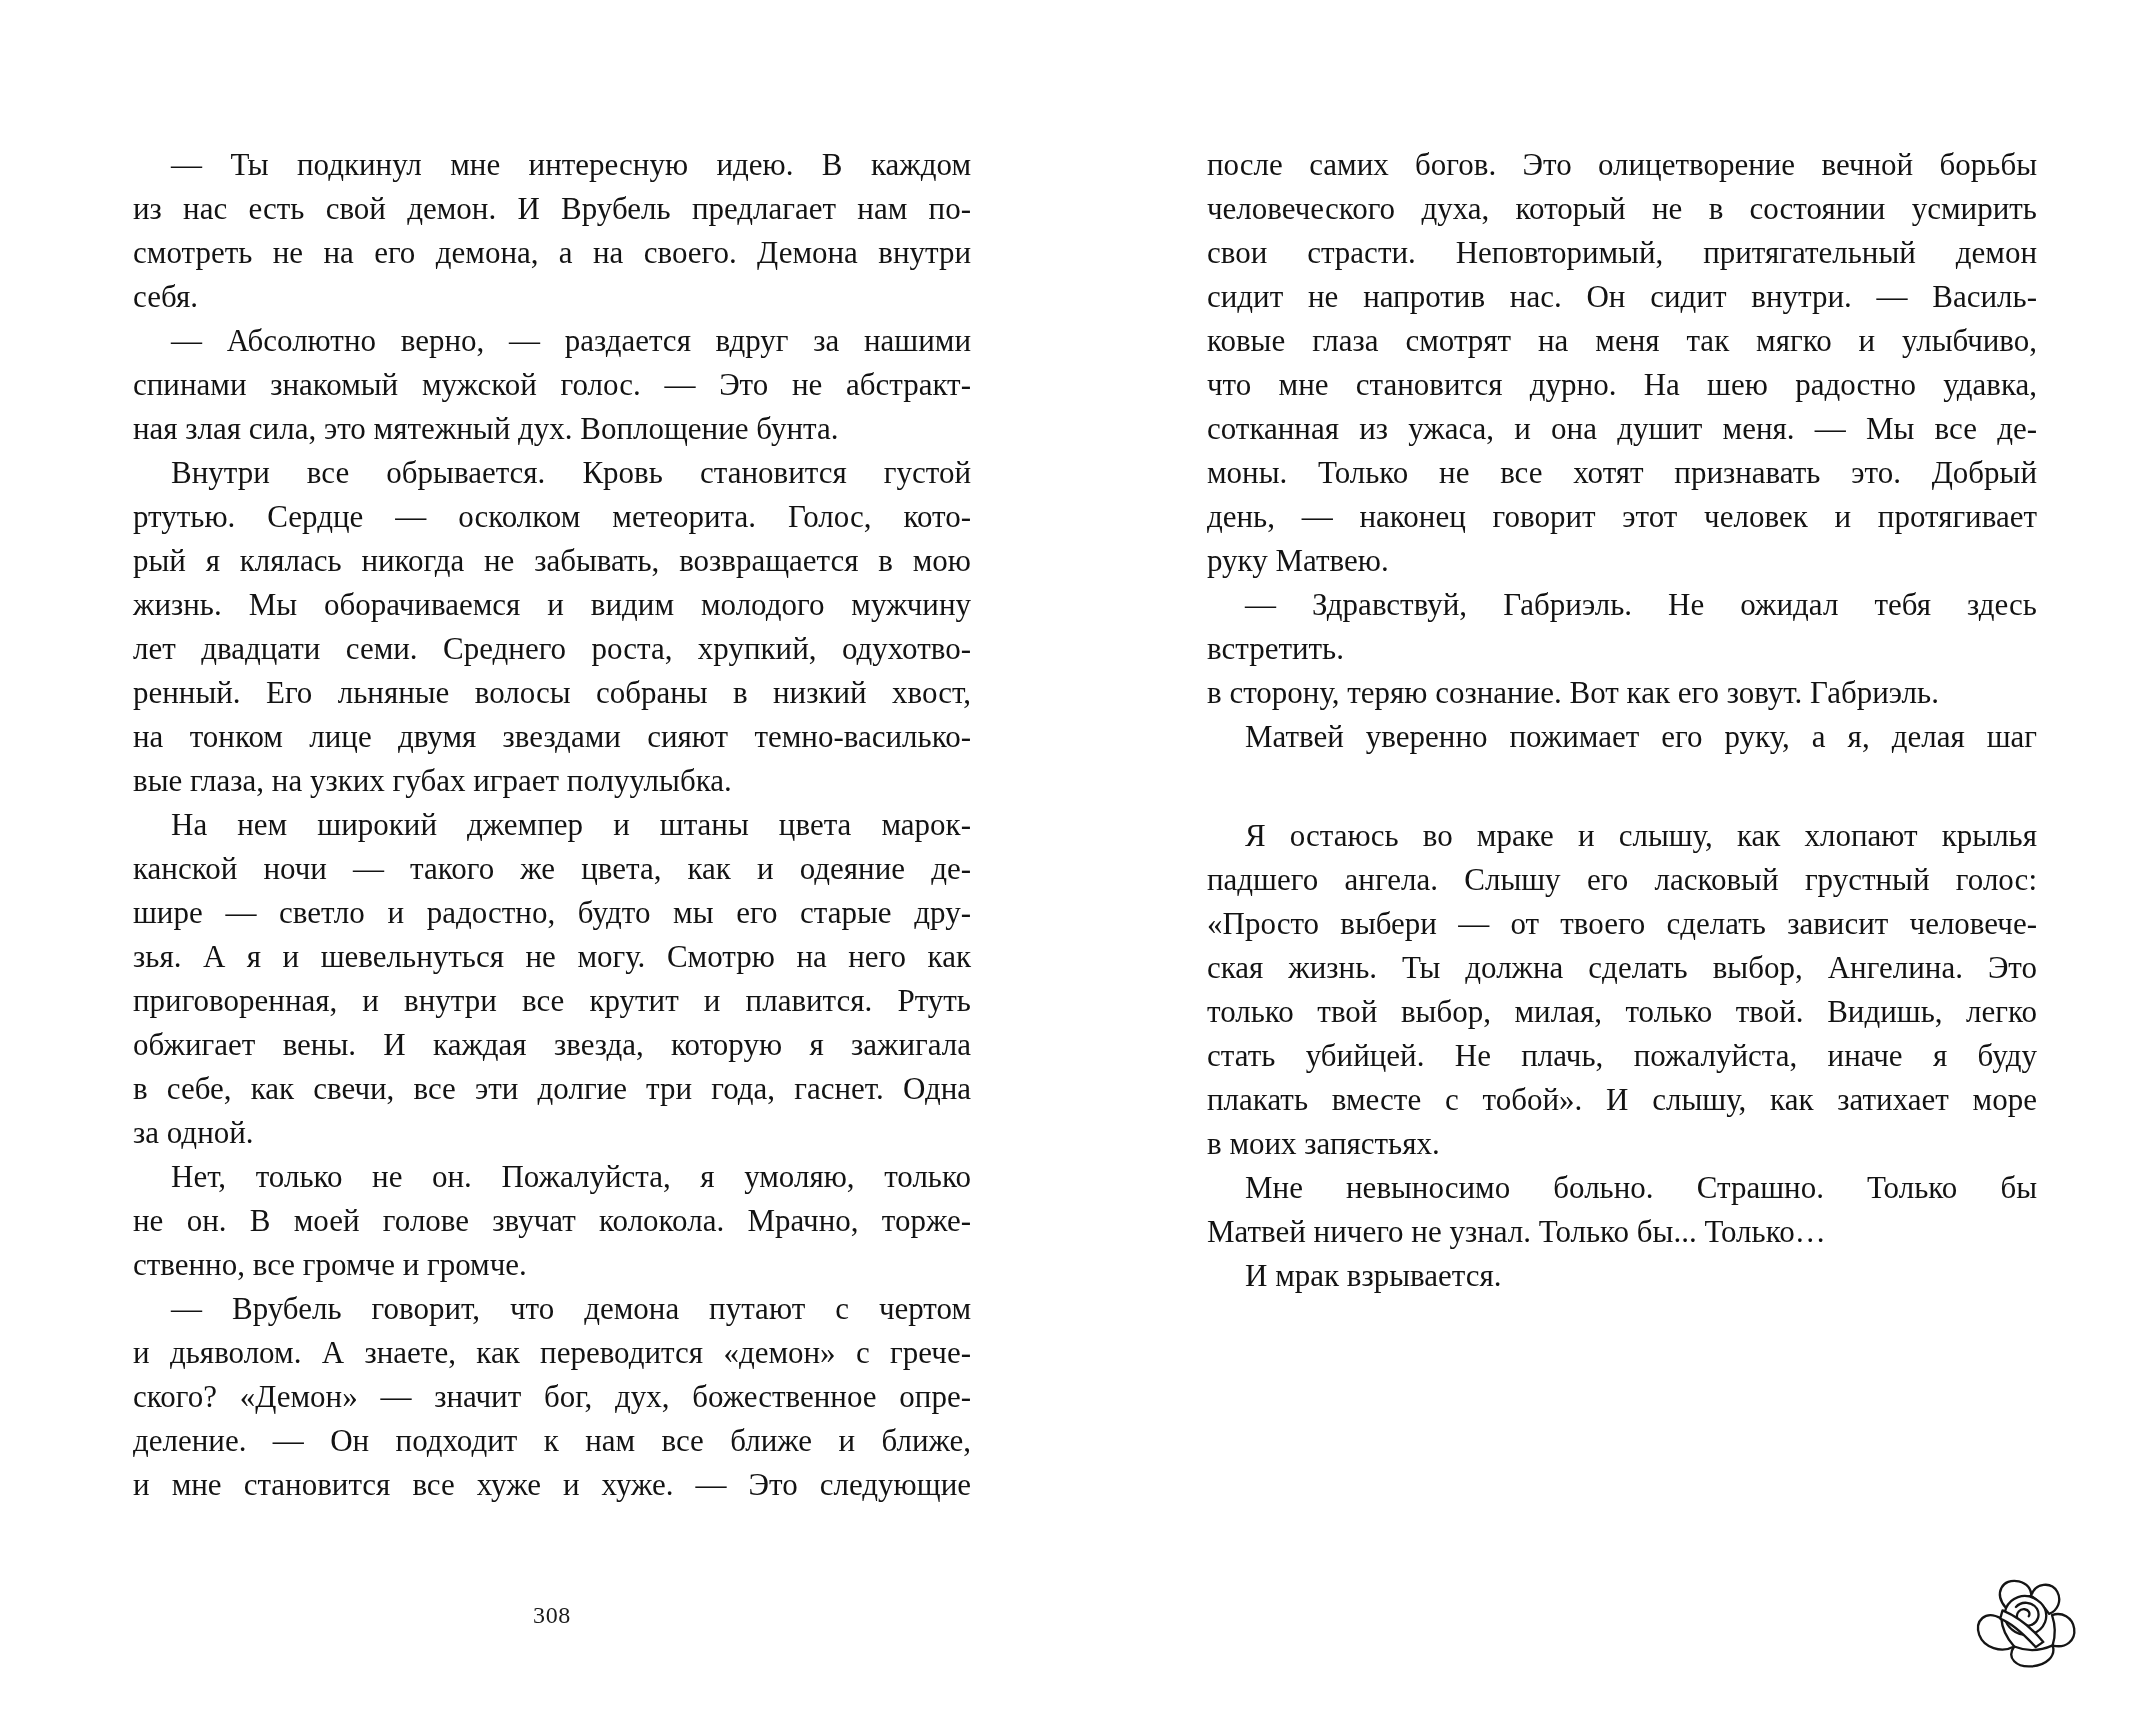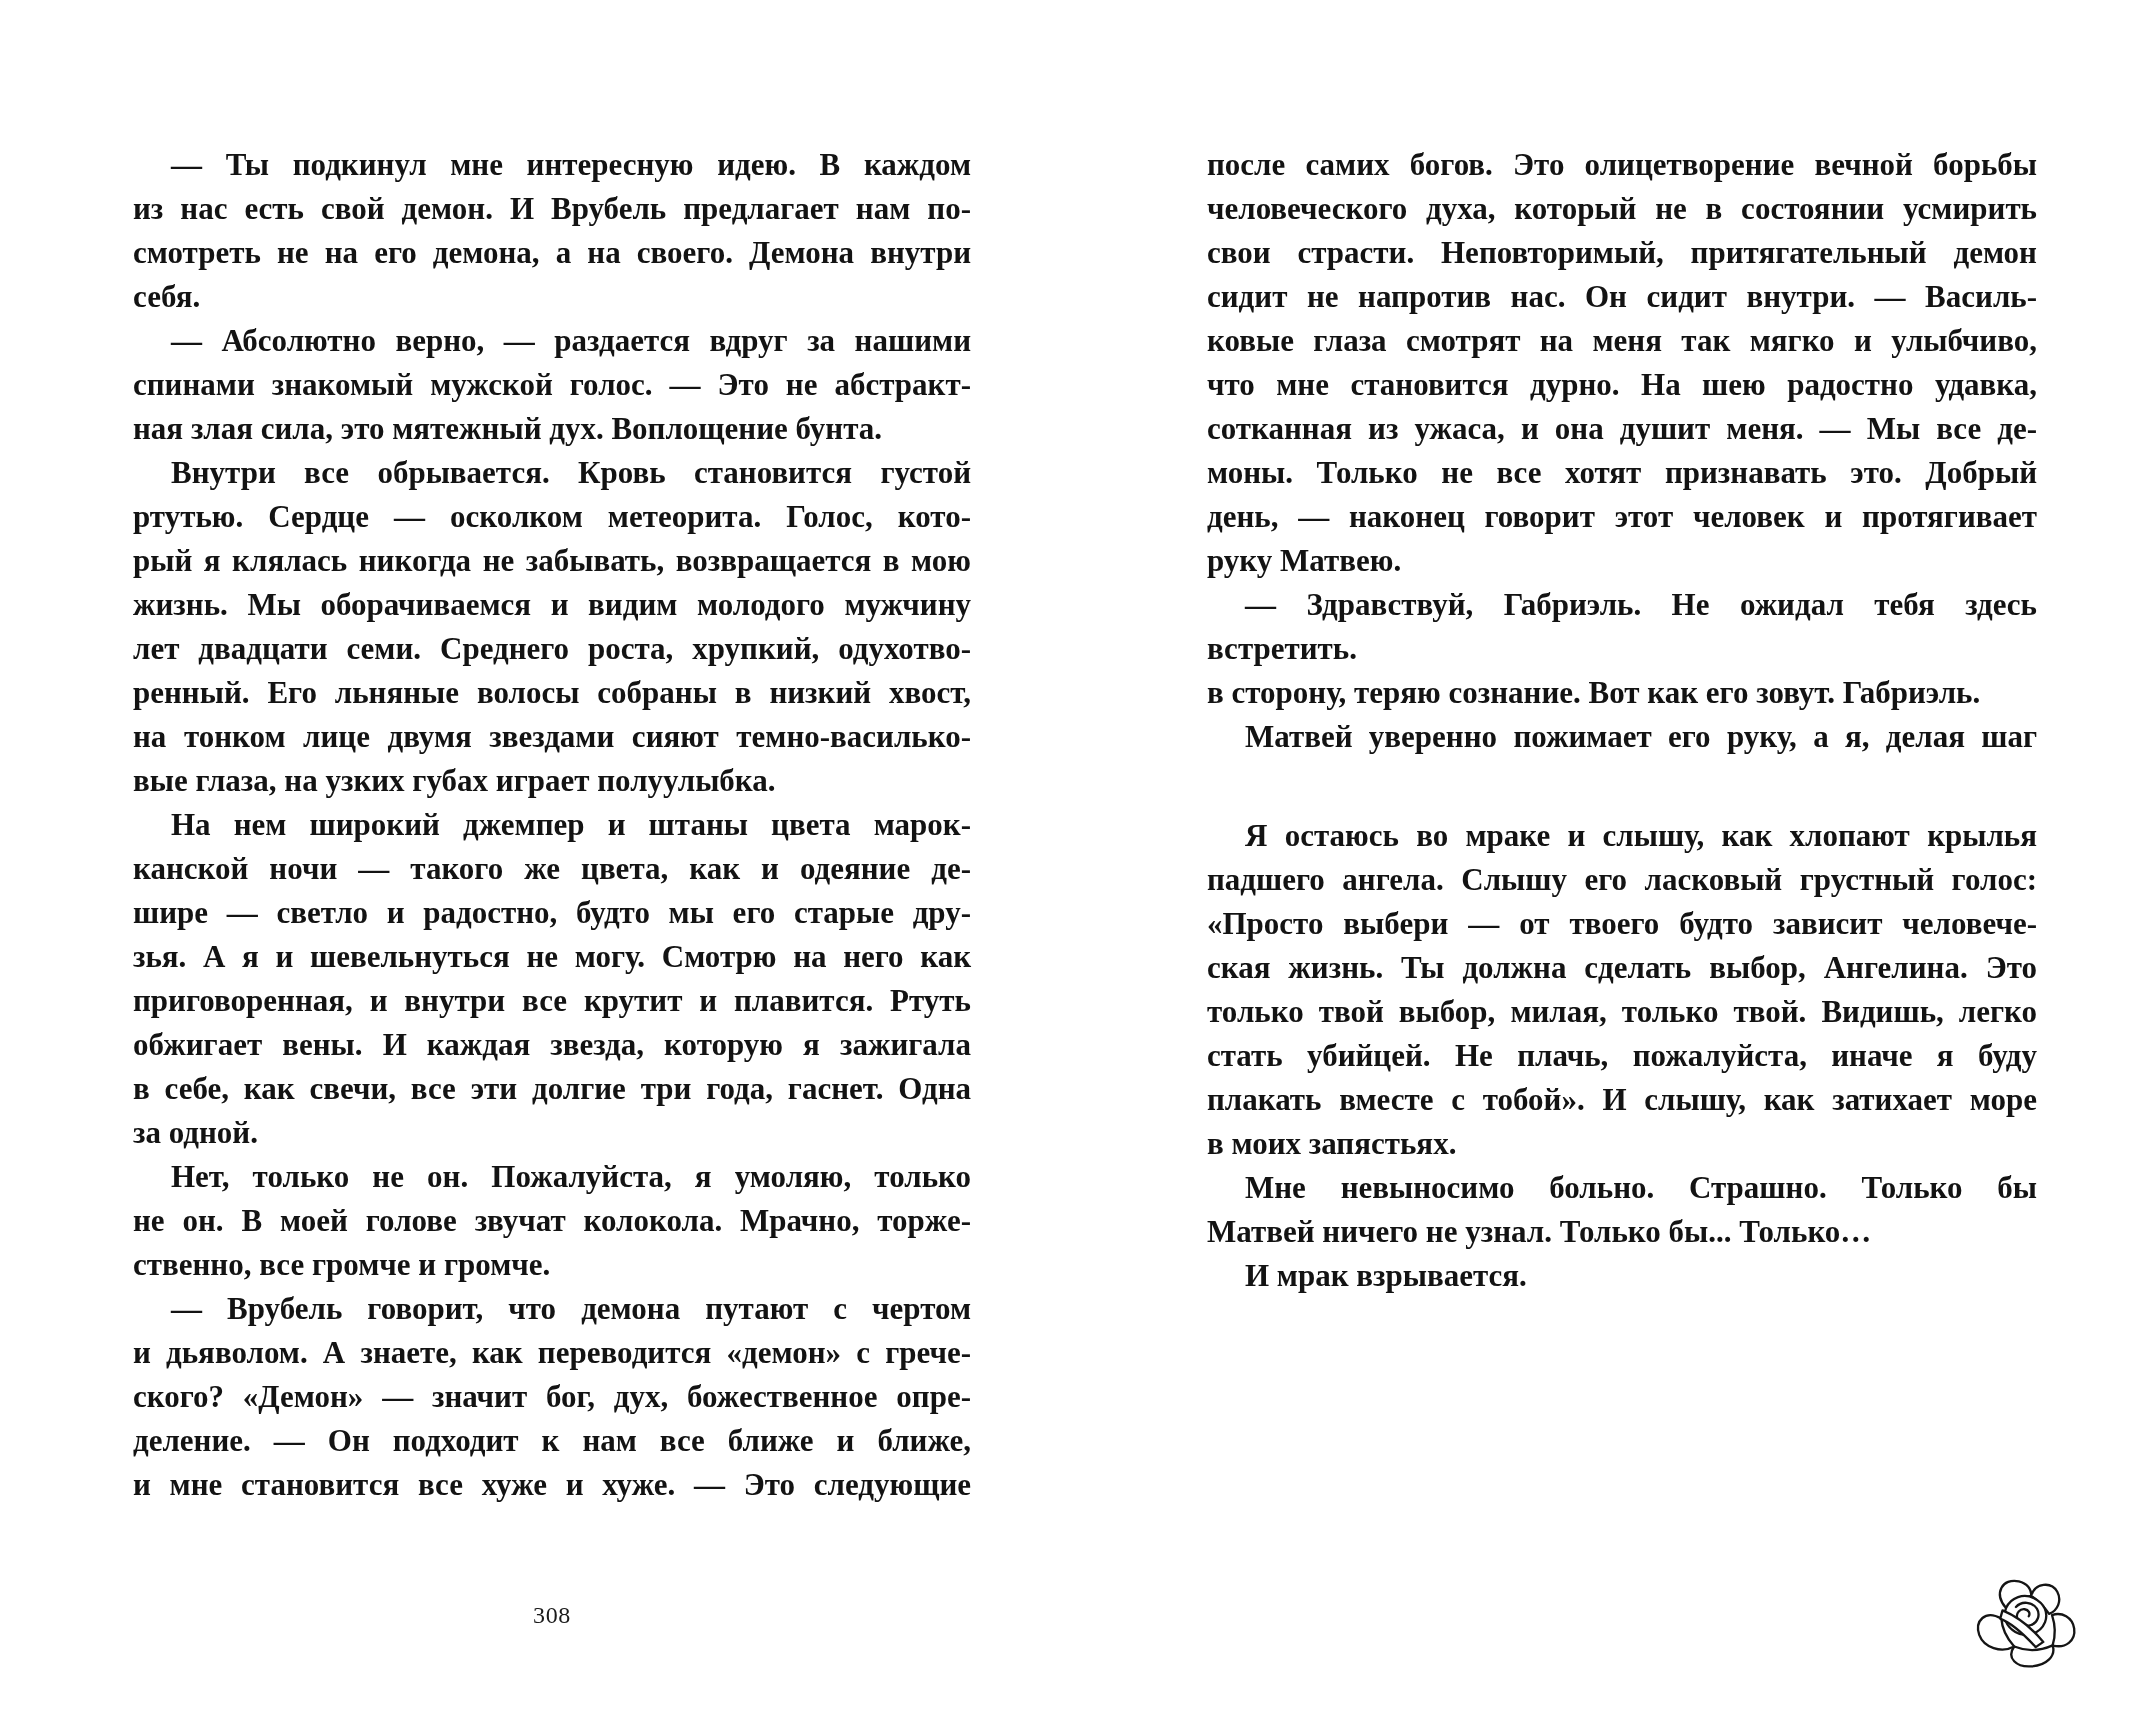--- a/index.html
+++ b/index.html
@@ -12,21 +12,21 @@
     overflow:hidden;
   }
   .page-column{
     position:absolute;
     top:143px;
     font-size:31px;
     line-height:44px;
   }
   #left-col{left:133px;width:838px;}
   #right-col{left:1207px;width:830px;}
-  .line{text-align:justify;text-align-last:justify;font-weight:bold;}
+  .line{text-align:justify;text-align-last:justify;}
   .line.end{text-align:center;text-align-last:left;}
   .line.indent{text-indent:38px;}
   .page-number{
     position:absolute;
     left:133px;width:838px;
     top:1602px;
     text-align:center;
     font-size:24px;
     letter-spacing:0.7px;
     color:#1a1a1a;
@@ -105,21 +105,21 @@
         <div class="line indent">— Здравствуй, Габриэль. Не ожидал тебя здесь</div>
         <div class="line end">встретить.</div>
       </div>
       <div>
         <div class="line end">в сторону, теряю сознание. Вот как его зовут. Габриэль.</div>
         <div class="line indent">Матвей уверенно пожимает его руку, а я, делая шаг</div>
       </div>
       <div style="margin-top: 55px;">
         <div class="line indent">Я остаюсь во мраке и слышу, как хлопают крылья</div>
         <div class="line">падшего ангела. Слышу его ласковый грустный голос:</div>
-        <div class="line">«Просто выбери — от твоего будто зависит человече-</div>
+        <div class="line">«Просто выбери — от твоего сделать зависит человече-</div>
         <div class="line">ская жизнь. Ты должна сделать выбор, Ангелина. Это</div>
         <div class="line">только твой выбор, милая, только твой. Видишь, легко</div>
         <div class="line">стать убийцей. Не плачь, пожалуйста, иначе я буду</div>
         <div class="line">плакать вместе с тобой». И слышу, как затихает море</div>
         <div class="line end">в моих запястьях.</div>
       </div>
       <div>
         <div class="line indent">Мне невыносимо больно. Страшно. Только бы</div>
         <div class="line end">Матвей ничего не узнал. Только бы... Только…</div>
       </div>

